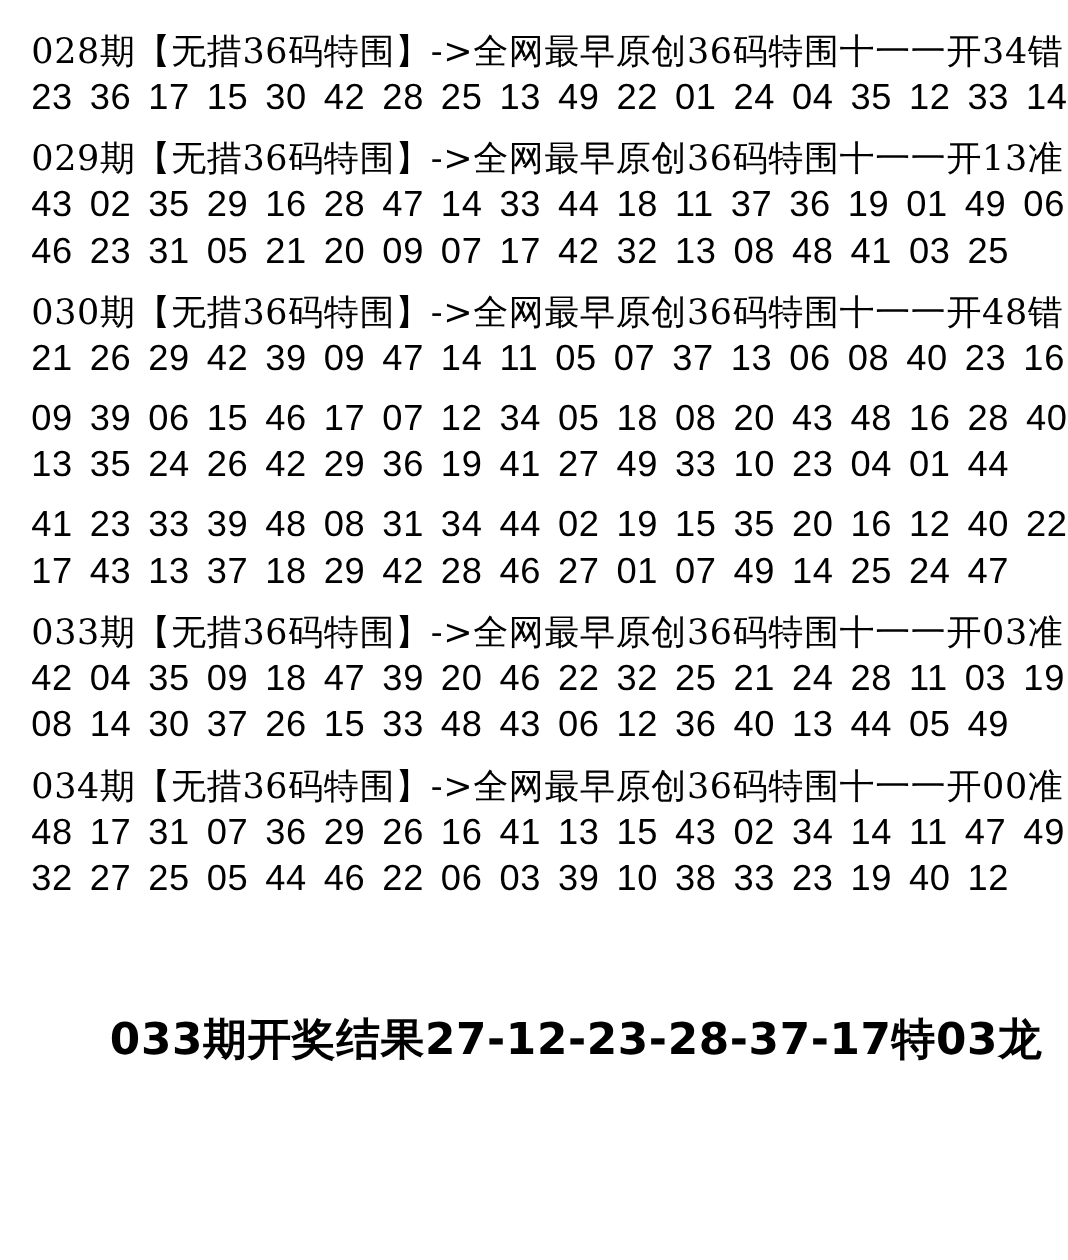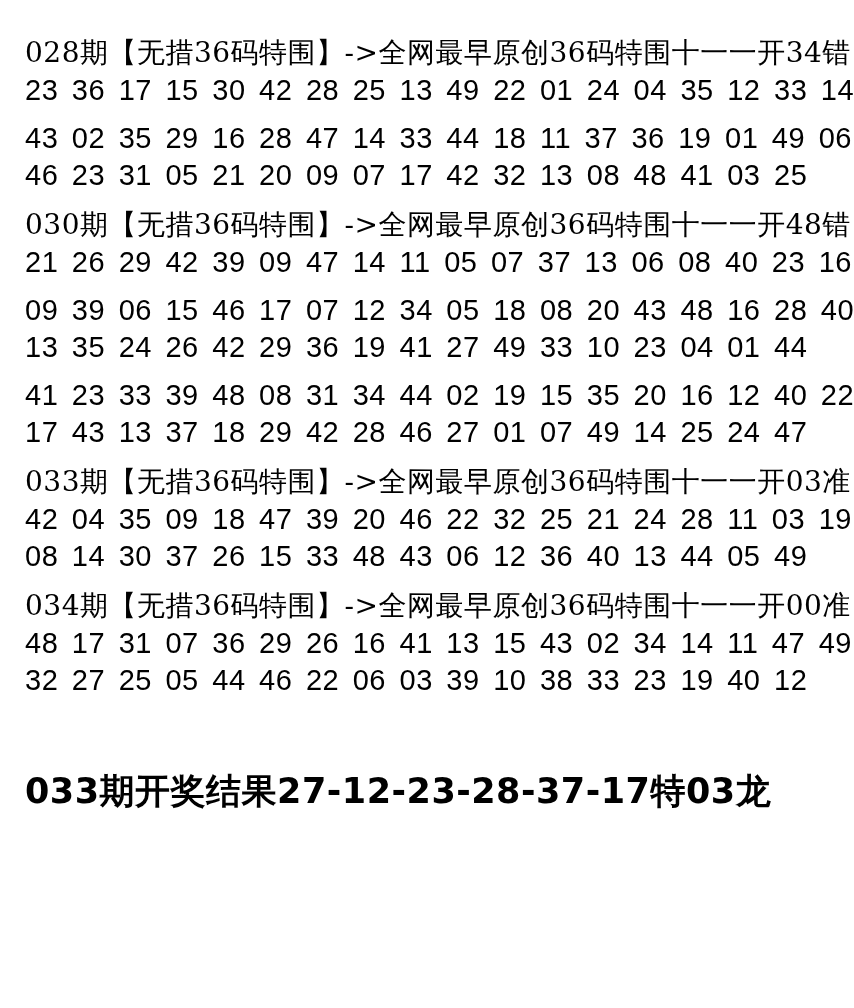--- a/index.html
+++ b/index.html
@@ -18,52 +18,52 @@
   }
   .block {
     margin-bottom: 11px;
   }
   .block-header {
     font-family: "DejaVu Serif", "Liberation Serif", serif;
     font-size: 28px;
     line-height: 38px;
     white-space: nowrap;
     letter-spacing: 0.5px;
-    margin-top: 12px;
   }
   .numbers-row {
     font-family: "Liberation Sans", "DejaVu Sans", sans-serif;
     font-size: 29px;
     line-height: 37px;
     white-space: nowrap;
     word-spacing: 5px;
     letter-spacing: 0.5px;
   }
   .footer-result {
-    margin-top: 70px;
-    text-align: left;
+    margin-top: 88px;
+    text-align: right;
     font-family: "DejaVu Sans", "Liberation Sans", sans-serif;
     font-weight: bold;
     font-size: 35px;
     line-height: 44px;
     letter-spacing: 0.5px;
   }
 </style>
 </head>
 <body>
 
 <div class="doc">
 
   <div>
   <div class="block">
     <div class="block-header"><span>028期</span><span>【无措36码特围】</span><span>-&gt;全网最早原创36码特围十一一</span><span>开34错</span></div>
     <div class="numbers-row">23 36 17 15 30 42 28 25 13 49 22 01 24 04 35 12 33 14 37</div>
   </div>
 
   <div class="block">
+    <div class="block-header"><span>029期</span><span>【无措36码特围】</span><span>-&gt;全网最早原创36码特围十一一</span><span>开13准</span></div>
     <div class="numbers-row">43 02 35 29 16 28 47 14 33 44 18 11 37 36 19 01 49 06 10</div>
     <div class="numbers-row">46 23 31 05 21 20 09 07 17 42 32 13 08 48 41 03 25</div>
   </div>
 
   <div class="block">
     <div class="block-header"><span>030期</span><span>【无措36码特围】</span><span>-&gt;全网最早原创36码特围十一一</span><span>开48错</span></div>
     <div class="numbers-row">21 26 29 42 39 09 47 14 11 05 07 37 13 06 08 40 23 16 31</div>
   </div>
 
   <div class="block">

